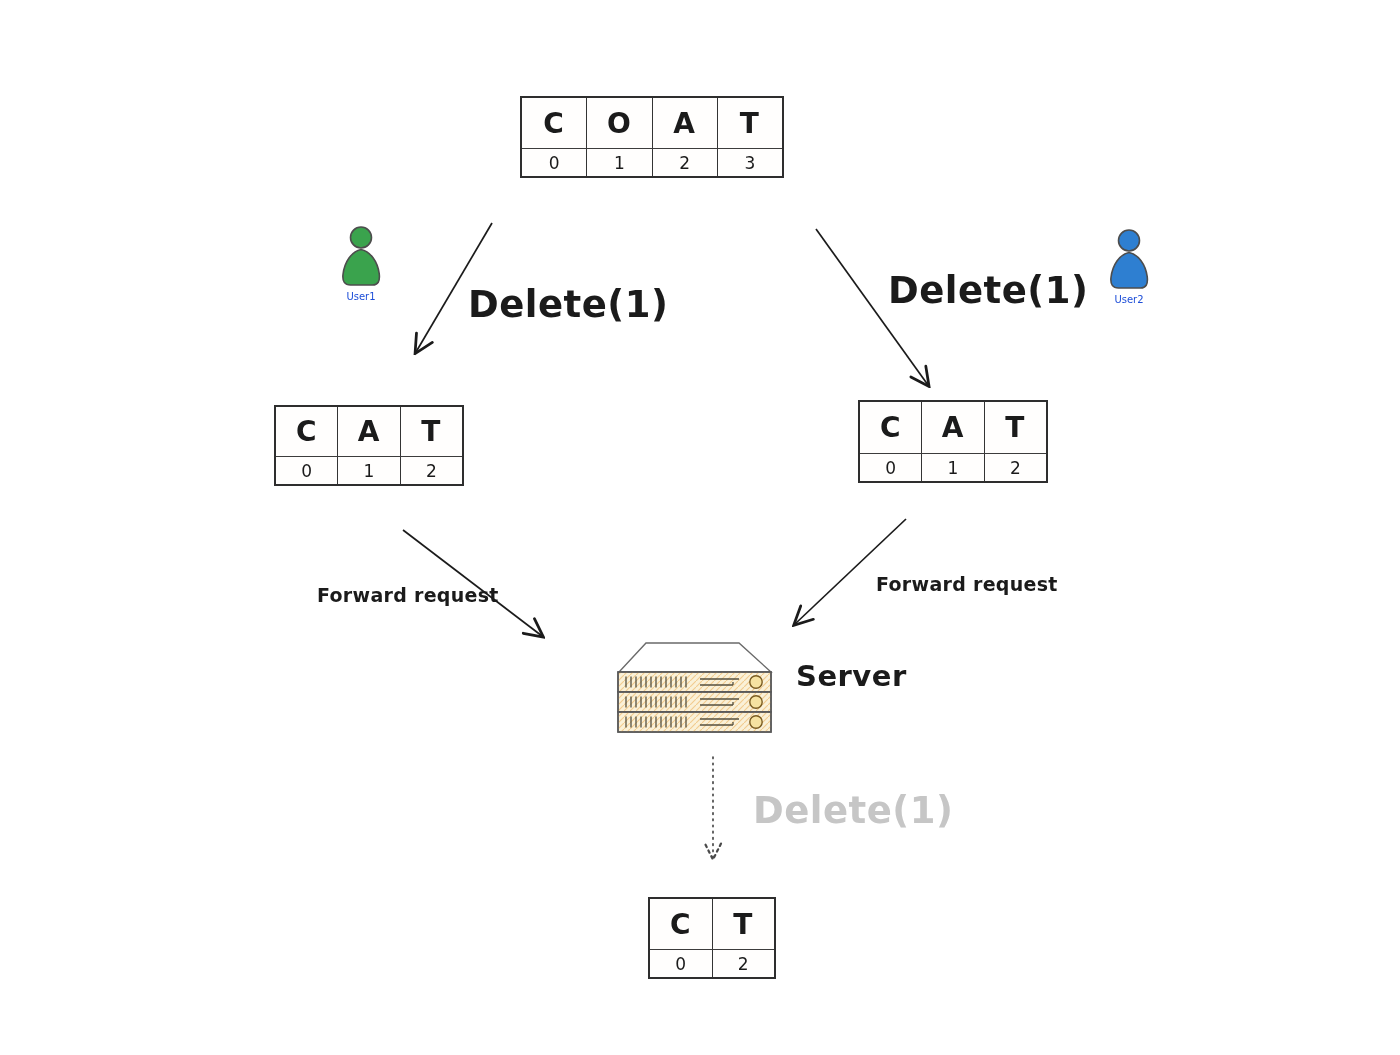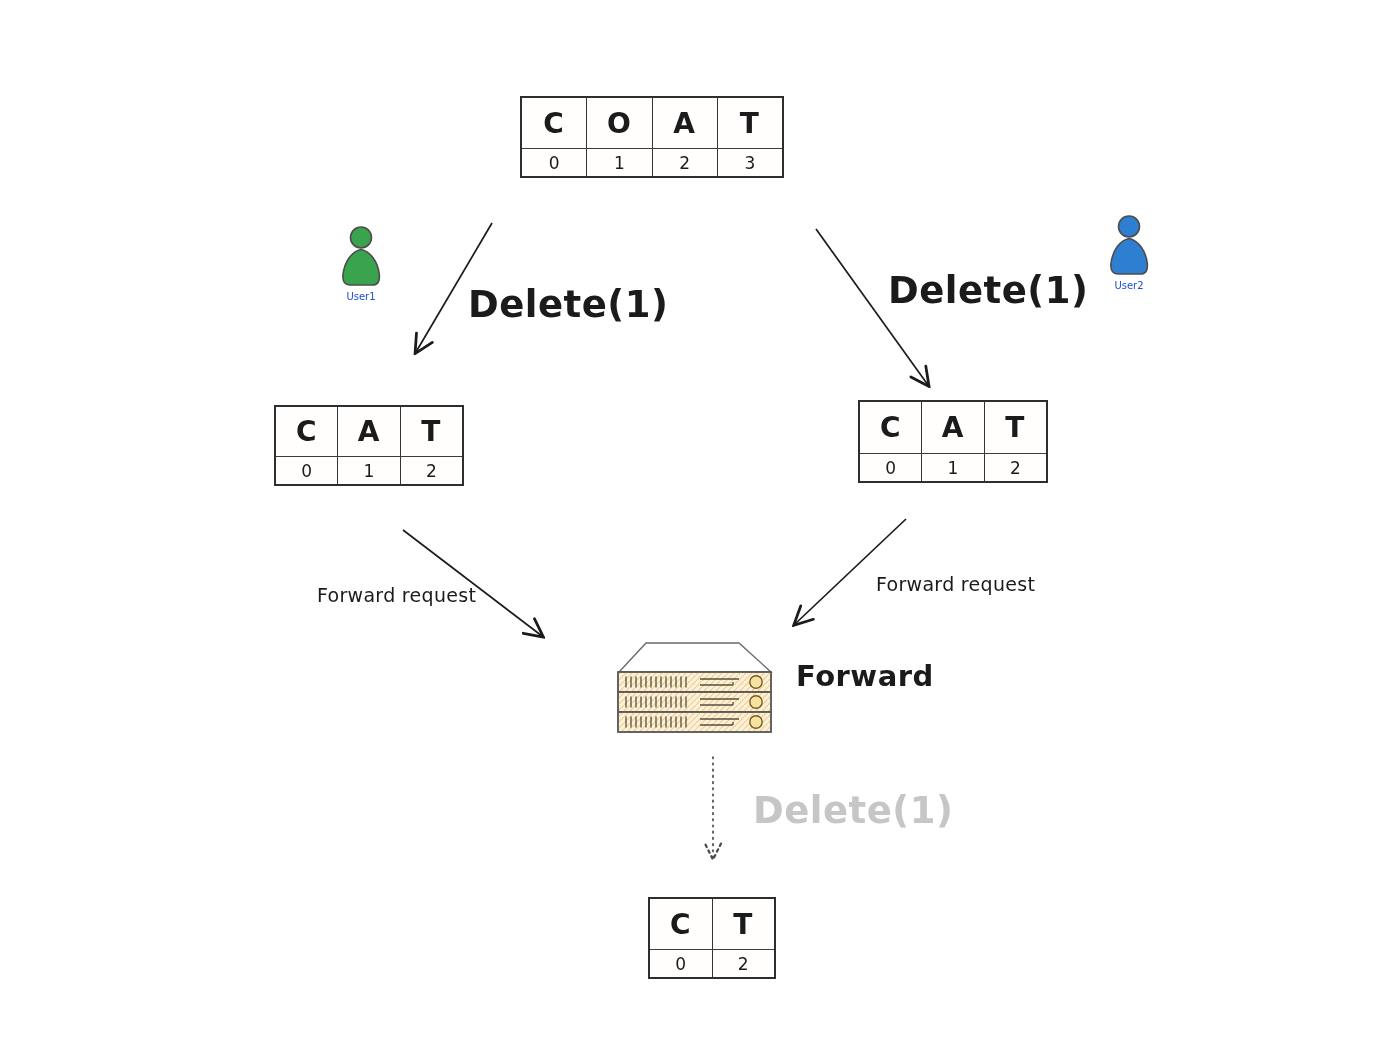--- a/index.html
+++ b/index.html
@@ -14,21 +14,21 @@
   .trow{display:flex;}
   .trow.indices{border-top:1.7px solid #3c3c3c;}
   .cell{flex:1;display:flex;align-items:center;justify-content:center;
         border-right:1.6px solid #343434;box-sizing:border-box;}
   .cell.last{border-right:none;}
   .letters .cell{font-size:28px;font-weight:600;letter-spacing:1px;}
   .indices .cell{font-size:17px;font-weight:500;}
 
   .lbl{position:absolute;white-space:nowrap;}
   .op-label{font-size:37px;font-weight:600;letter-spacing:0.5px;}
-  .fwd-label{font-size:19px;font-weight:400;letter-spacing:0.3px;}
+  .fwd-label{font-size:19px;font-weight:700;letter-spacing:0.3px;}
   .server-label{font-size:29px;font-weight:600;letter-spacing:0.5px;}
   .ghost{color:#c6c6c6;}
 
   .user{position:absolute;display:flex;flex-direction:column;align-items:center;}
   .user-label{font-size:10px;font-weight:500;margin-top:1px;color:#1d4ed8;}
 
   .server-wrap{position:absolute;left:612px;top:639px;}
 </style>
 </head>
 <body>
@@ -67,21 +67,21 @@
   </div>
 
   <div class="user" style="left:334px;top:226px;width:54px;">
     <svg width="50" height="64" viewBox="0 0 50 64">
       <circle cx="25" cy="11.5" r="10.5" stroke="#4d4d4d" stroke-width="1.6" fill="#3aa34d"></circle>
       <path d="M25 23.5 C 15.5 25.5, 8.5 36, 7 48.5 C 6.2 55.5, 8.8 59, 14.5 59 L 36.5 59 C 41.8 59, 44.2 55.5, 43.2 47.5 C 41.5 35.5, 34.5 25.5, 25 23.5 Z" stroke="#4d4d4d" stroke-width="1.6" fill="#3aa34d"></path>
     </svg>
     <div class="user-label">User1</div>
   </div>
 
-  <div class="user" style="left:1102px;top:215px;width:54px;">
+  <div class="user" style="left:1102px;top:229px;width:54px;">
     <svg width="50" height="64" viewBox="0 0 50 64">
       <circle cx="25" cy="11.5" r="10.5" stroke="#4d4d4d" stroke-width="1.6" fill="#2e7fd1"></circle>
       <path d="M25 23.5 C 15.5 25.5, 8.5 36, 7 48.5 C 6.2 55.5, 8.8 59, 14.5 59 L 36.5 59 C 41.8 59, 44.2 55.5, 43.2 47.5 C 41.5 35.5, 34.5 25.5, 25 23.5 Z" stroke="#4d4d4d" stroke-width="1.6" fill="#2e7fd1"></path>
     </svg>
     <div class="user-label">User2</div>
   </div>
 
   <div class="lbl op-label" style="left:468px;top:283px;">Delete(1)</div>
   <div class="lbl op-label" style="left:888px;top:269px;">Delete(1)</div>
 
@@ -145,21 +145,21 @@
           <path d="M88,80 H127 M88,86 H121 M121,86 L121,83"></path>
         </g>
       </g>
       <g stroke="#7a5c22" stroke-width="1.4">
         <circle cx="144" cy="43" r="6.2" fill="#f6e2a1"></circle>
         <circle cx="144" cy="63" r="6.2" fill="#f6e2a1"></circle>
         <circle cx="144" cy="83" r="6.2" fill="#f6e2a1"></circle>
       </g>
     </svg>
   </div>
-  <div class="lbl server-label" style="left:796px;top:659px;">Forward</div>
+  <div class="lbl server-label" style="left:796px;top:659px;">Server</div>
 
   <div class="lbl op-label ghost" style="left:753px;top:789px;">Delete(1)</div>
 
   <div class="dtable" style="left:648px;top:897px;width:128px;">
     <div class="trow letters" style="height:50px;">
       <div class="cell">C</div>
       <div class="cell last">T</div>
     </div>
     <div class="trow indices" style="height:27px;">
       <div class="cell">0</div>

